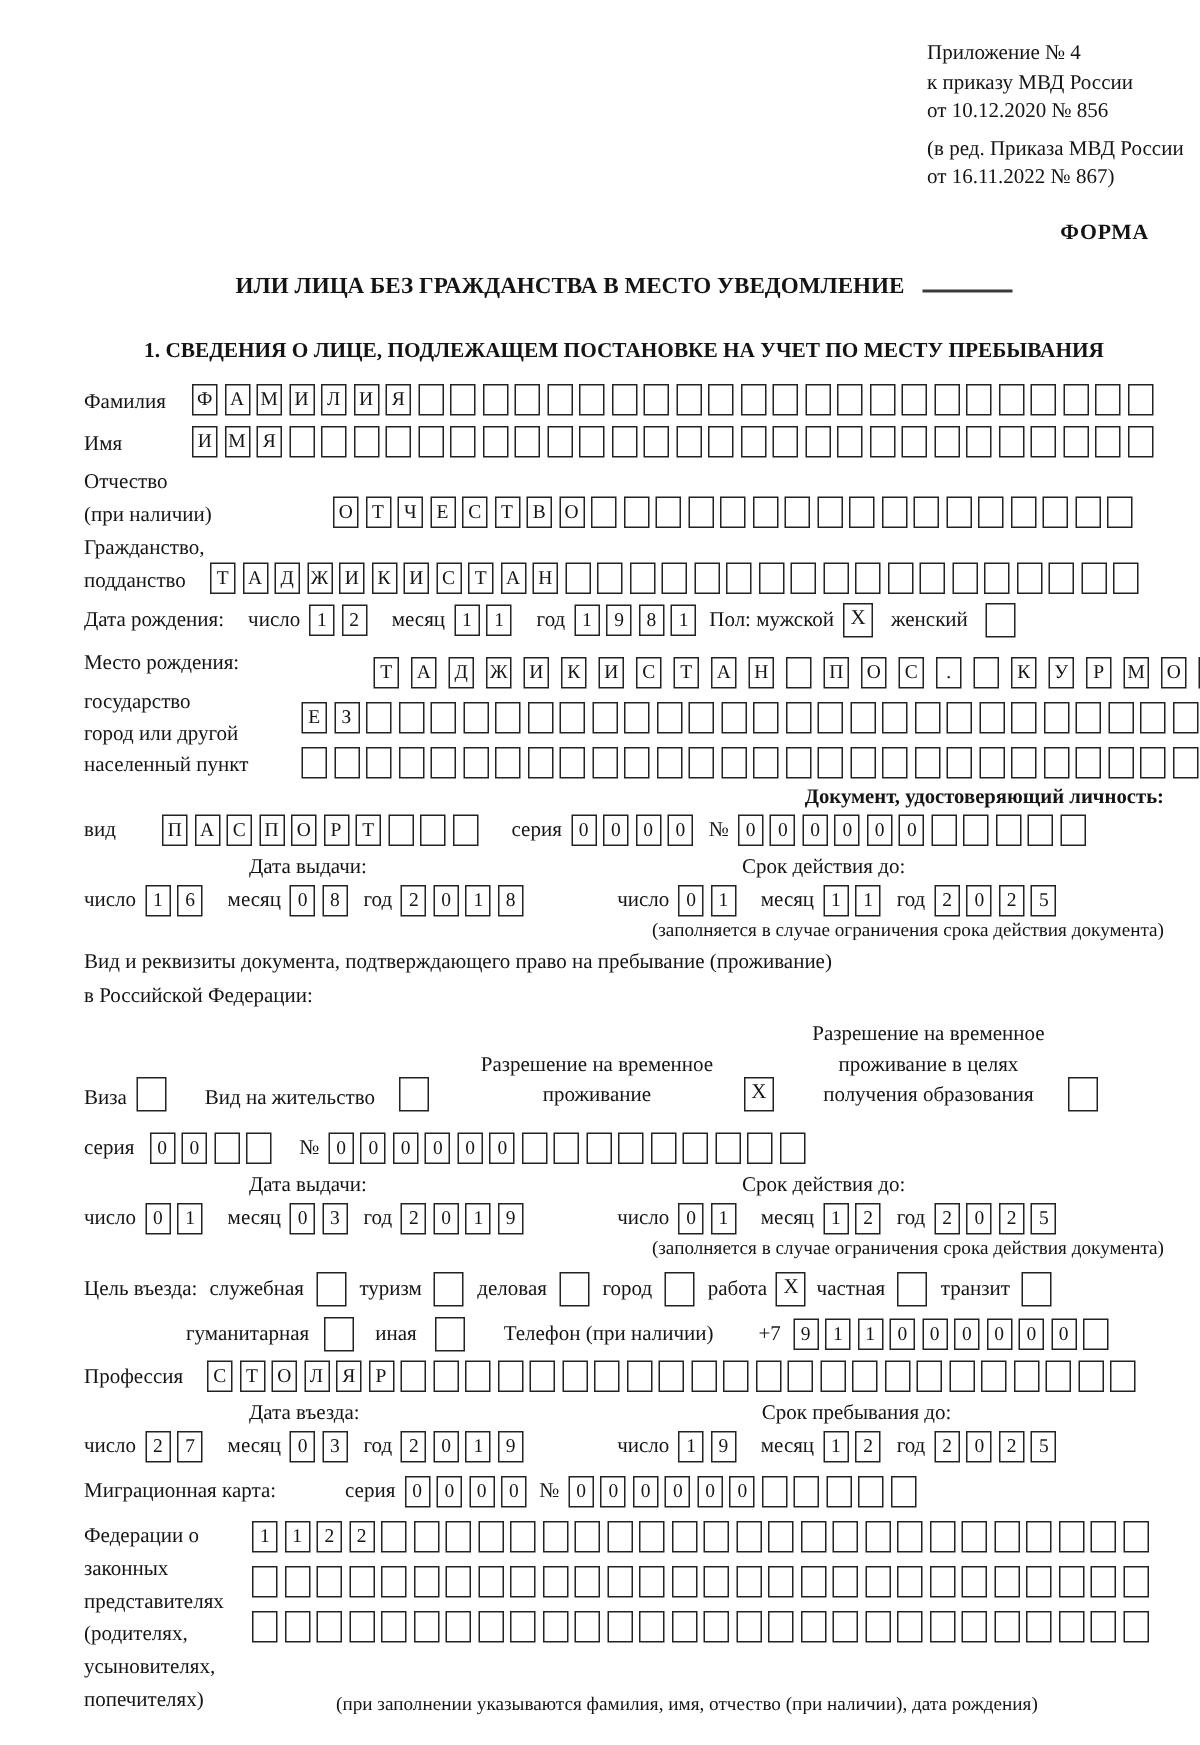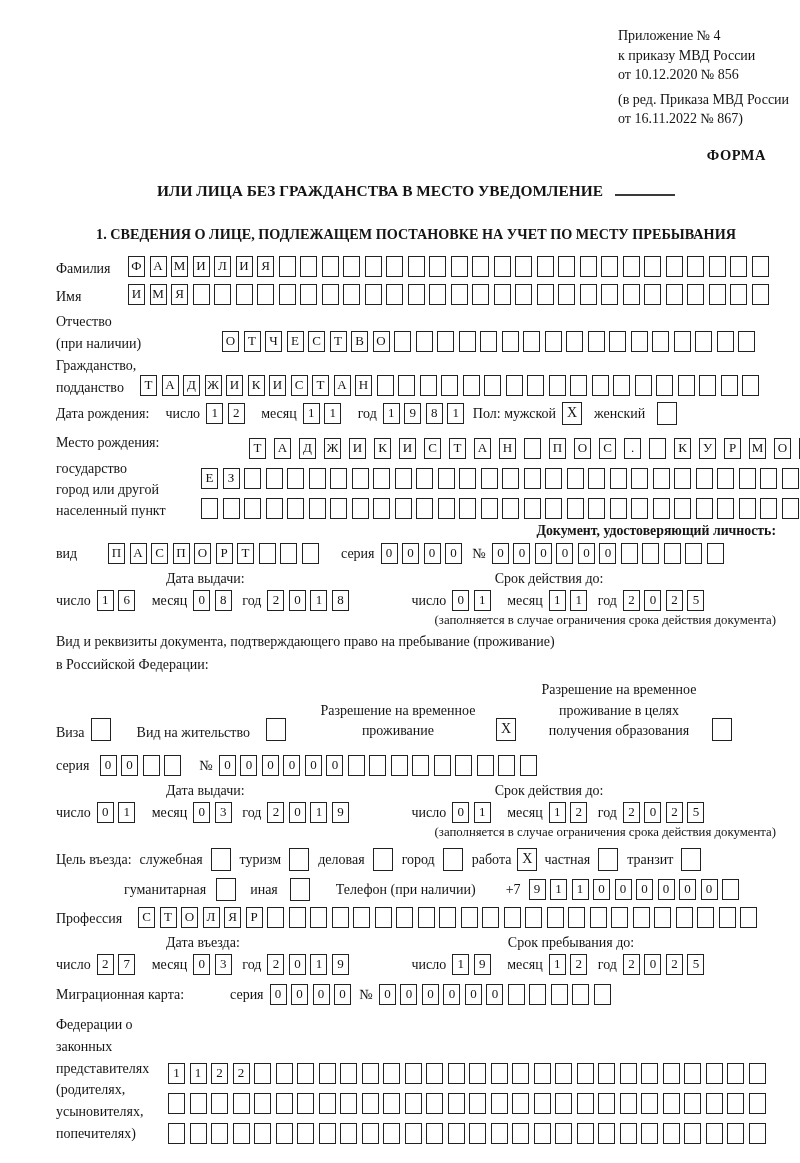--- a/index.html
+++ b/index.html
@@ -738,14 +738,15 @@
         <span class="box"></span>
         <span class="box"></span>
         <span class="box"></span>
         <span class="box"></span>
         <span class="box"></span>
         <span class="box"></span>
         <span class="box"></span>
         <span class="box"></span>
         <span class="box"></span>
       </div>
+    <div style="margin-top:34px;margin-left:56px;font-size:12.8px">(при заполнении указываются фамилия, имя, отчество (при наличии), дата рождения)</div>
   </div>
 </div>
 
 </body></html>

